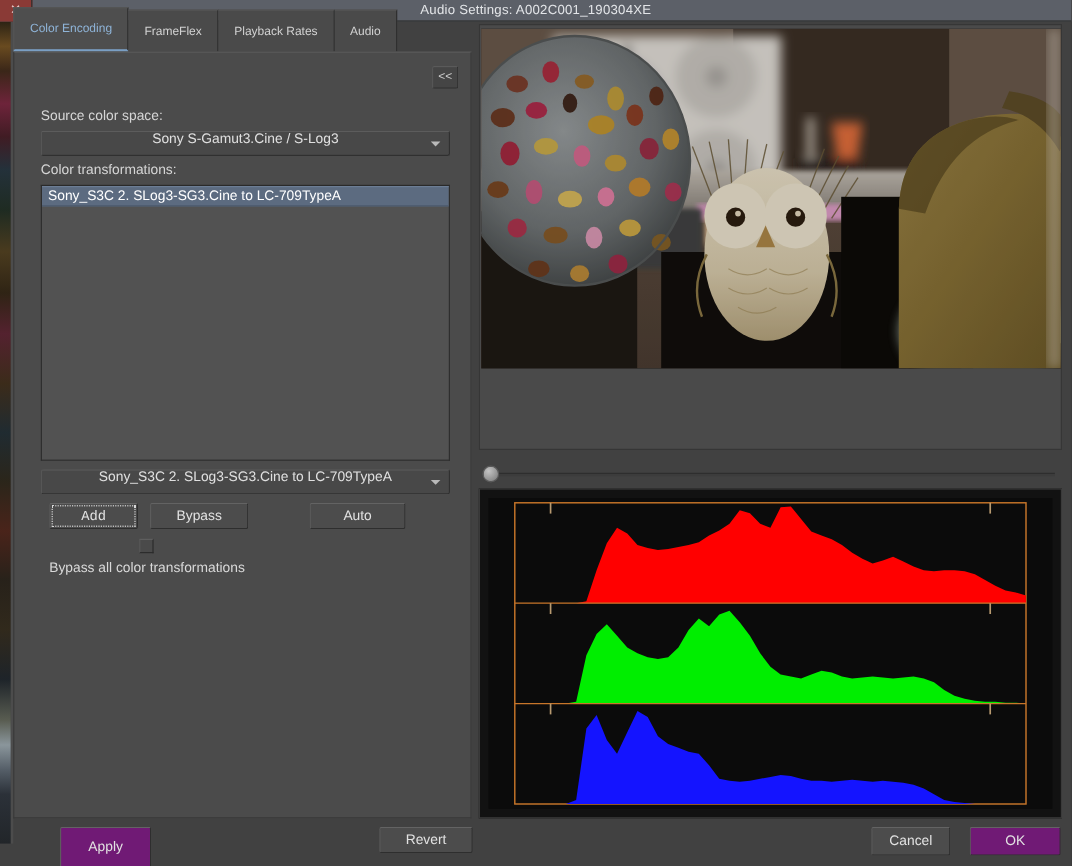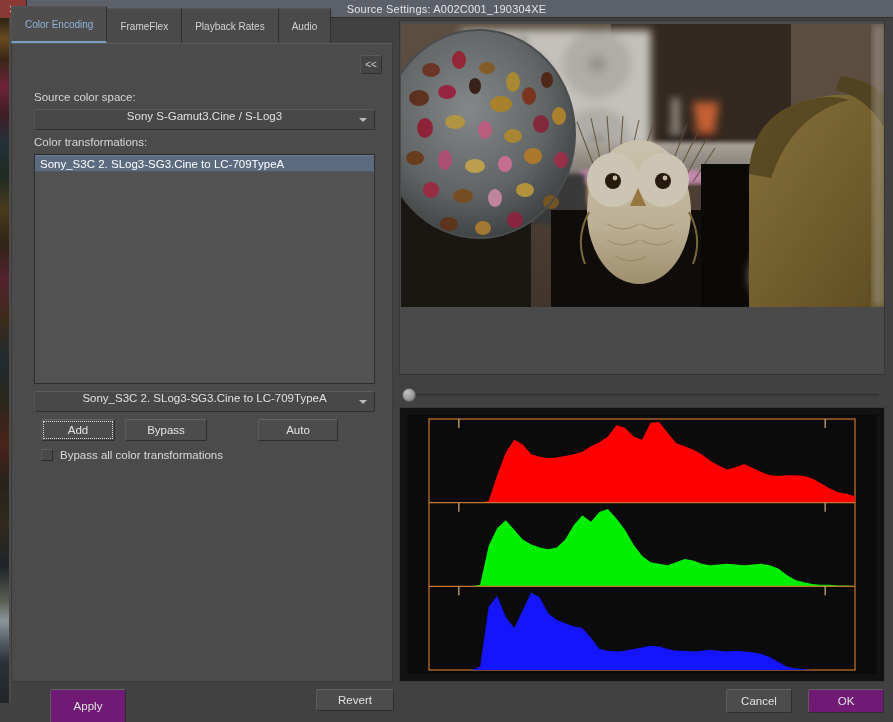--- a/index.html
+++ b/index.html
@@ -127,30 +127,30 @@
 
   .btn {
     position: absolute; height: 22px;
     background: #4c4c4c;
     border: 1px solid #2e2e2e;
     border-top-color: #636363; border-left-color: #5c5c5c;
     border-radius: 2px;
     display: flex; align-items: center; justify-content: center;
     color: #e2e2e2; font-size: 11.5px; cursor: pointer;
   }
-  .btn.focus-ring { outline: 1px dotted #d8d8d8; outline-offset: -3px; }
+  .btn.focus-ring { outline: 1px dotted #d8d8d8; outline-offset: -3px; font-family: Liberation Mono, monospace; }
   .btn-add    { left: 29px;  top: 375px; width: 74px; }
   .btn-delete { left: 113px; top: 375px; width: 82px; }
   .btn-auto   { left: 246px; top: 375px; width: 80px; }
   .btn-cms    { left: 29px;  top: 427px; width: 163px; }
   .btn-revert { left: 304px; top: 645px; width: 78px; }
 
   .checkrow {
     position: absolute; left: 29px; top: 405px;
-    display: flex; align-items: center; gap: 7px; cursor: pointer;
+    display: flex; align-items: center; gap: 7px; cursor: pointer; flex-direction: column;
   }
   .checkbox {
     width: 12px; height: 12px;
     background: #4a4a4a;
     border: 1px solid #2c2c2c;
     border-top-color: #5e5e5e; border-left-color: #585858;
   }
   .checkrow .cl { color: #d9d9d9; font-size: 11.5px; }
 
   
@@ -213,21 +213,21 @@
 </head>
 <body>
 
 <div class="app">
 
   <div class="bg-strip"></div>
   <div class="bg-strip-edge"></div>
 
   <div class="titlebar">
     <div class="title-close">✕</div>
-    <div class="title-text">Source Settings: A002C001_190304XE</div>
+    <div class="title-text">Audio Settings: A002C001_190304XE</div>
   </div>
 
   <div class="tabbar">
     <div class="tab active">Color Encoding</div>
     <div class="tab">FrameFlex</div>
     <div class="tab">Playback Rates</div>
     <div class="tab">Audio</div>
   </div>
 
   <div class="left-panel">

